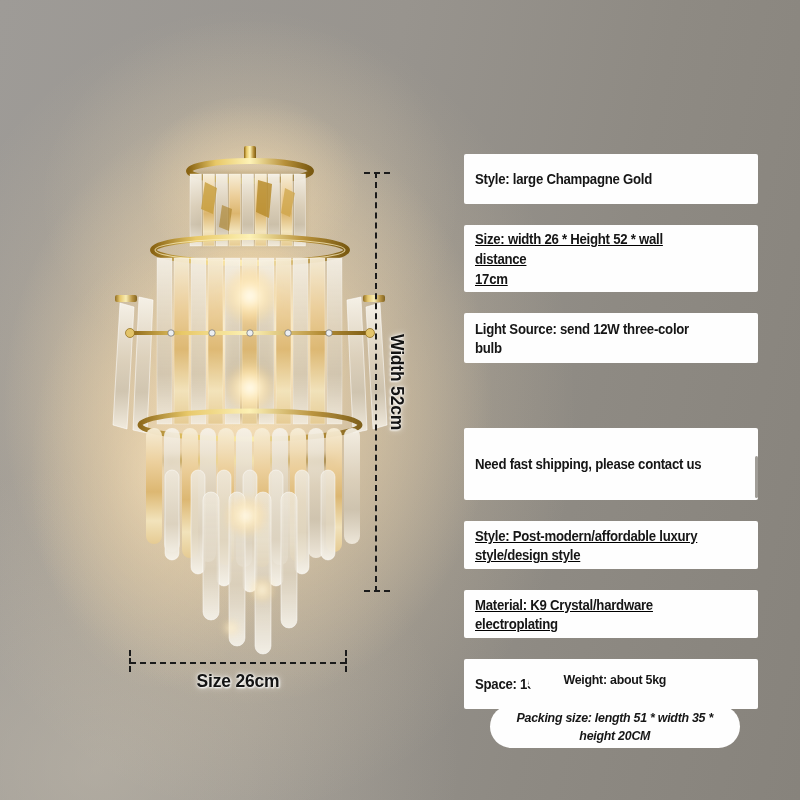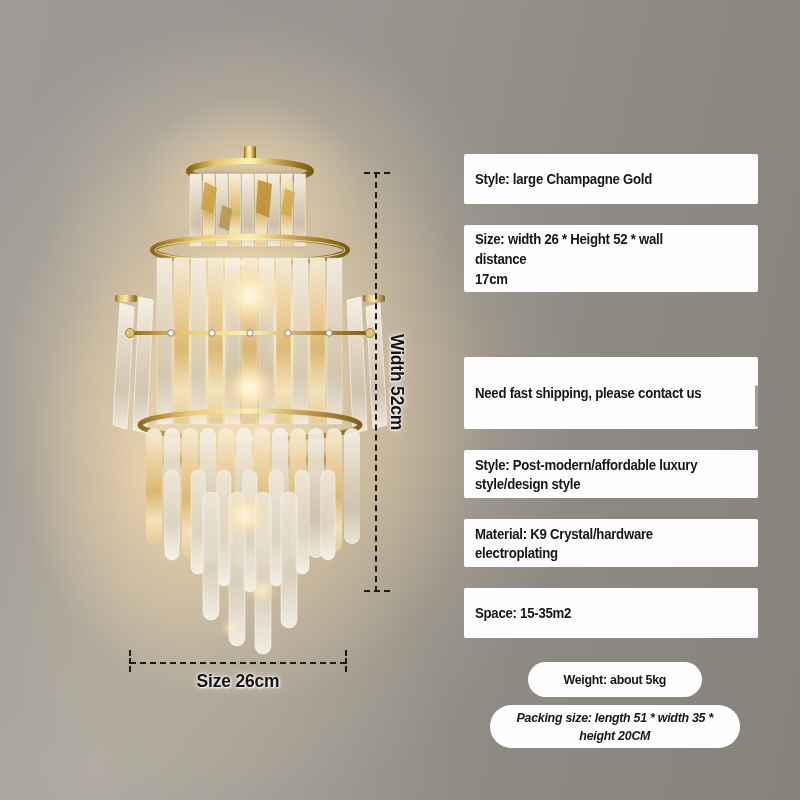--- a/index.html
+++ b/index.html
@@ -32,21 +32,21 @@
   .dim-label-h{left:130px;top:671px;width:216px;text-align:center;}
 
   
   .specs{position:absolute;left:464px;top:154px;width:294px;z-index:3;
     display:flex;flex-direction:column;gap:21px;}
   .spec-box{background:#fefefe;border-radius:2px;display:flex;align-items:center;
     padding:4px 10px 4px 11px;box-sizing:border-box;position:relative;}
   .spec-text{display:inline-block;transform:scaleX(.88);transform-origin:left center;
     color:#161616;font-weight:700;font-size:15px;line-height:1.32;letter-spacing:-.3px;
     white-space:pre-line;}
-  .h50{min-height:50px;} .h48{min-height:48px;} .h72{min-height:72px;margin-top:44px;}
+  .h50{min-height:50px;} .h48{min-height:48px;text-decoration:underline;} .h72{min-height:72px;margin-top:44px;}
   .scrollbar-thumb{position:absolute;right:0;top:28px;width:3px;height:42px;
     background:#a09d97;border-radius:2px;}
 
   
   .pill{position:absolute;z-index:3;background:#fefefe;display:flex;align-items:center;
     justify-content:center;text-align:center;box-sizing:border-box;}
   .pill-text{display:inline-block;transform:scaleX(.92);transform-origin:center center;
     color:#161616;font-weight:700;font-size:13.5px;line-height:1.3;letter-spacing:-.3px;
     white-space:pre-line;}
   .pill-weight{left:528px;top:662px;width:174px;height:35px;border-radius:18px;}
@@ -213,20 +213,23 @@
   <div class="dim dim-label dim-label-h">Size 26cm</div>
 
   <div class="specs">
     <div class="spec-box h50">
       <span class="spec-text">Style: large Champagne Gold</span>
     </div>
     <div class="spec-box h48">
       <span class="spec-text">Size: width 26 * Height 52 * wall distance
 17cm</span>
     </div>
+    <div class="spec-box h50">
+      <span class="spec-text">Light Source: send 12W three-color bulb</span>
+    </div>
     <div class="spec-box h72">
       <span class="spec-text">Need fast shipping, please contact us</span>
       <div class="scrollbar-thumb"></div>
     </div>
     <div class="spec-box h48">
       <span class="spec-text">Style: Post-modern/affordable luxury
 style/design style</span>
     </div>
     <div class="spec-box h48">
       <span class="spec-text">Material: K9 Crystal/hardware

